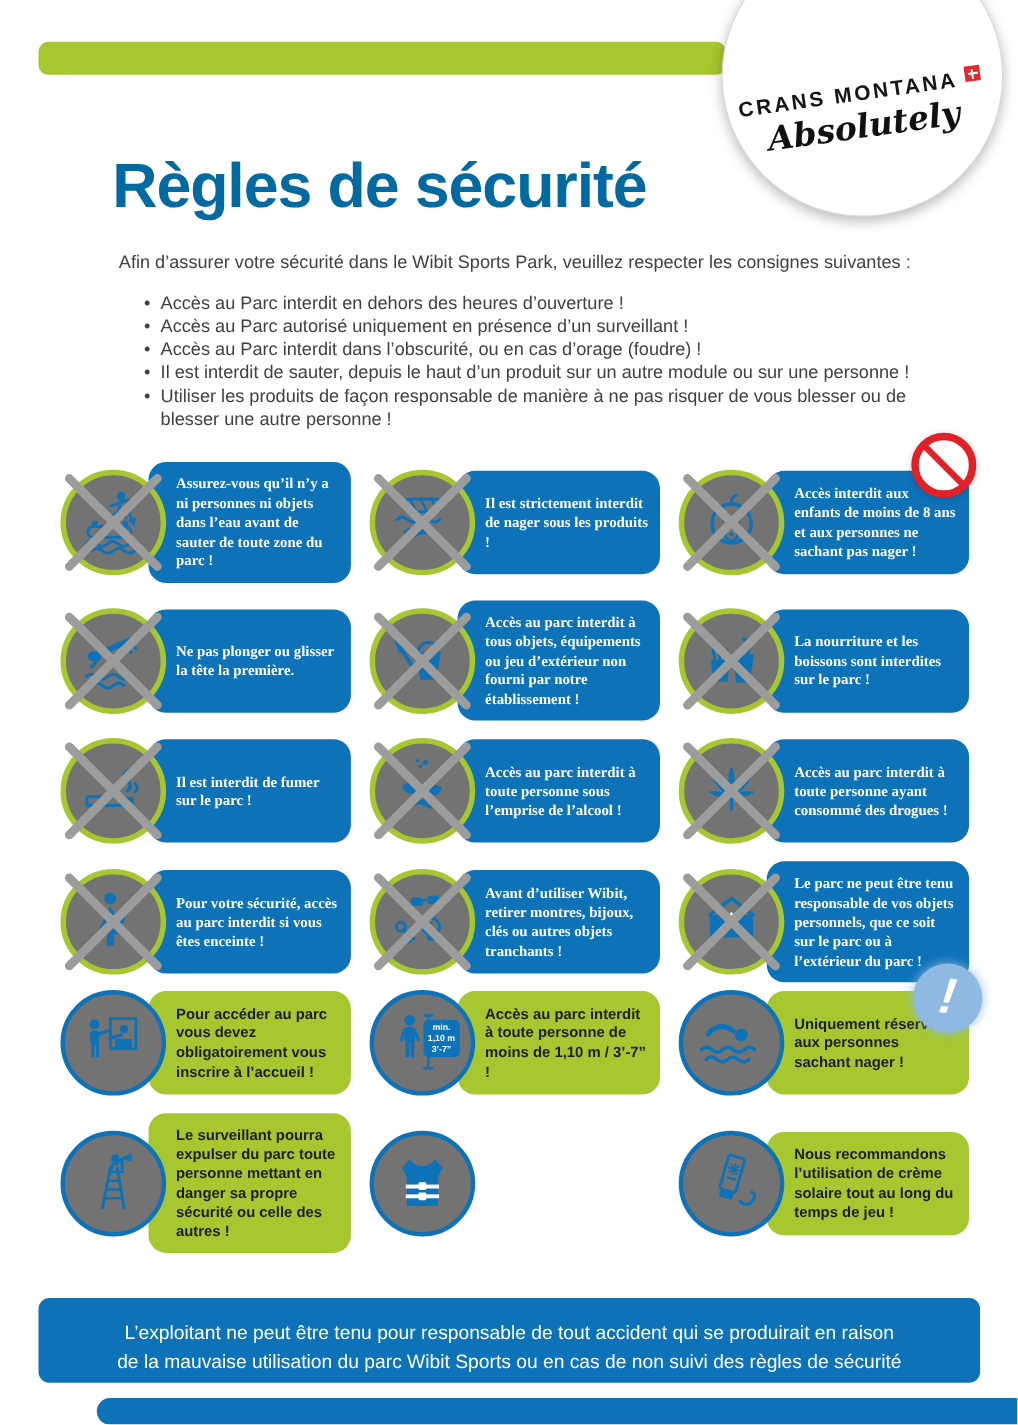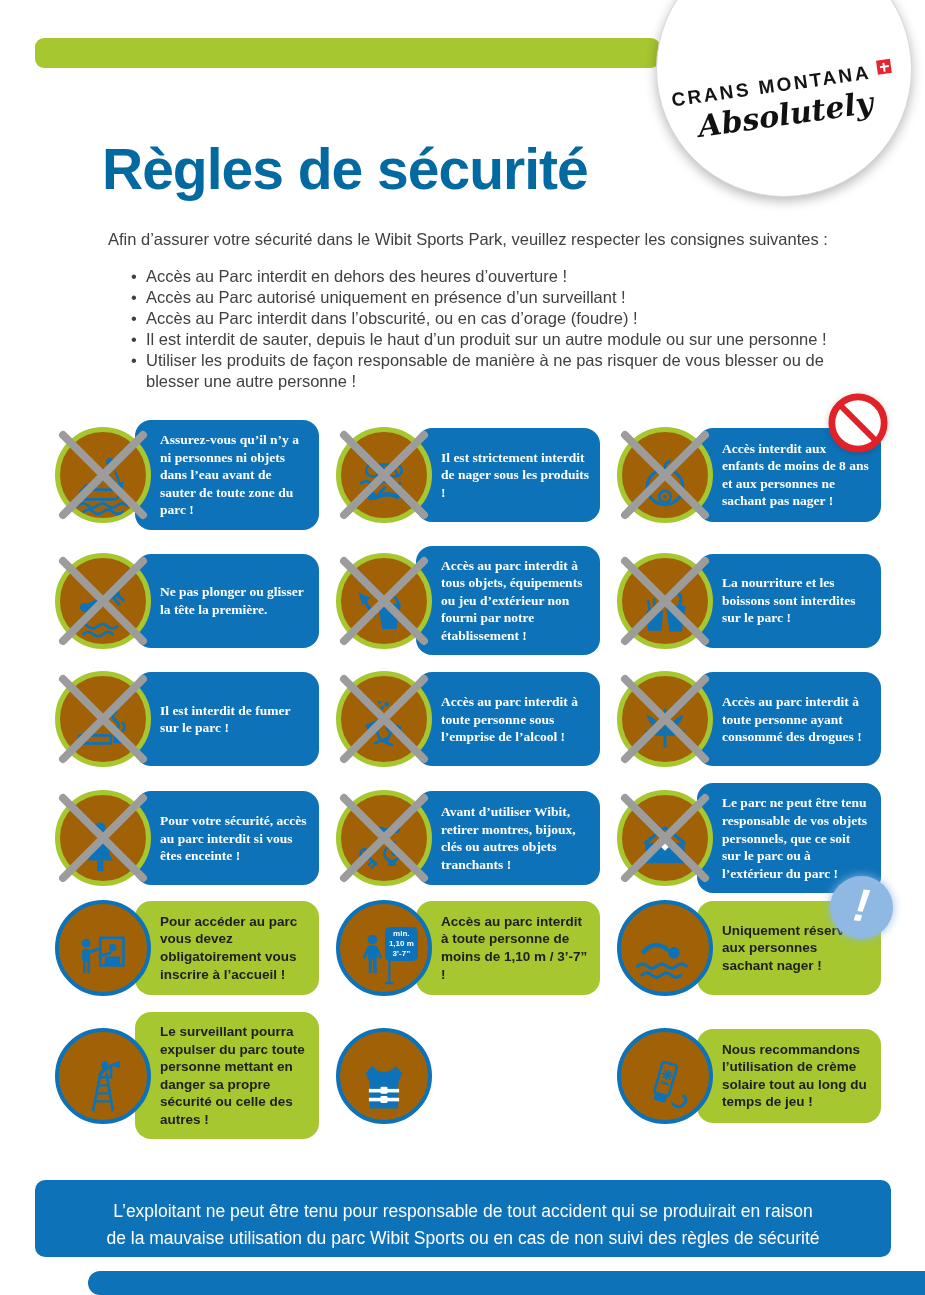--- a/index.html
+++ b/index.html
@@ -25,22 +25,22 @@
   .intro{position:absolute;left:108px;top:229px;width:778px;font-size:16.5px;line-height:21px;color:#404040;}
   .intro ul{margin:16px;padding:0;list-style:none;}
   .intro li{padding-left:22px;position:relative;}
   .intro li::before{content:"\2022";position:absolute;left:7px;}
   
   .grid{position:absolute;left:55px;width:826px;display:grid;grid-template-columns:1fr 1fr 1fr;column-gap:17px;row-gap:16px;}
   .blue-grid{top:420px;font-family:Liberation Serif, serif;}
   .green-grid{top:900px;}
   .rule{display:flex;align-items:center;position:relative;}
   .icon-wrap{width:96px;height:96px;flex:0 0 96px;position:relative;z-index:2;margin-right:-16px;}
-  .circle{width:96px;height:96px;box-sizing:border-box;border-radius:50%;background:#a16207;
-    display:flex;align-items:flex-end;justify-content:center;position:relative;}
+  .circle{width:96px;height:96px;box-sizing:border-box;border-radius:50%;background:#737373;
+    display:flex;align-items:center;justify-content:center;position:relative;}
   .ring-green{border:5px solid #a6c72f;}
   .ring-blue{border:4px solid #0e72b8;}
   .pict{width:64px;height:64px;}
   .pict .st{stroke:#0e72b8;fill:none;stroke-linecap:round;stroke-linejoin:round;}
   .pict .fl{fill:#0e72b8;stroke:none;}
   .cross{position:absolute;left:-8px;top:-8px;width:112px;height:112px;pointer-events:none;z-index:3;}
   .cross path{stroke:#9c9c9c;stroke-width:8;stroke-linecap:round;fill:none;}
   .bubble{flex:1;border-radius:16px;min-height:94px;display:flex;align-items:center;box-sizing:border-box;
     padding:11px 10px 11px 25px;font-weight:bold;font-size:13.5px;line-height:1.3;}
   .bubble.blue{background:#0e72b8;color:#fff;}

